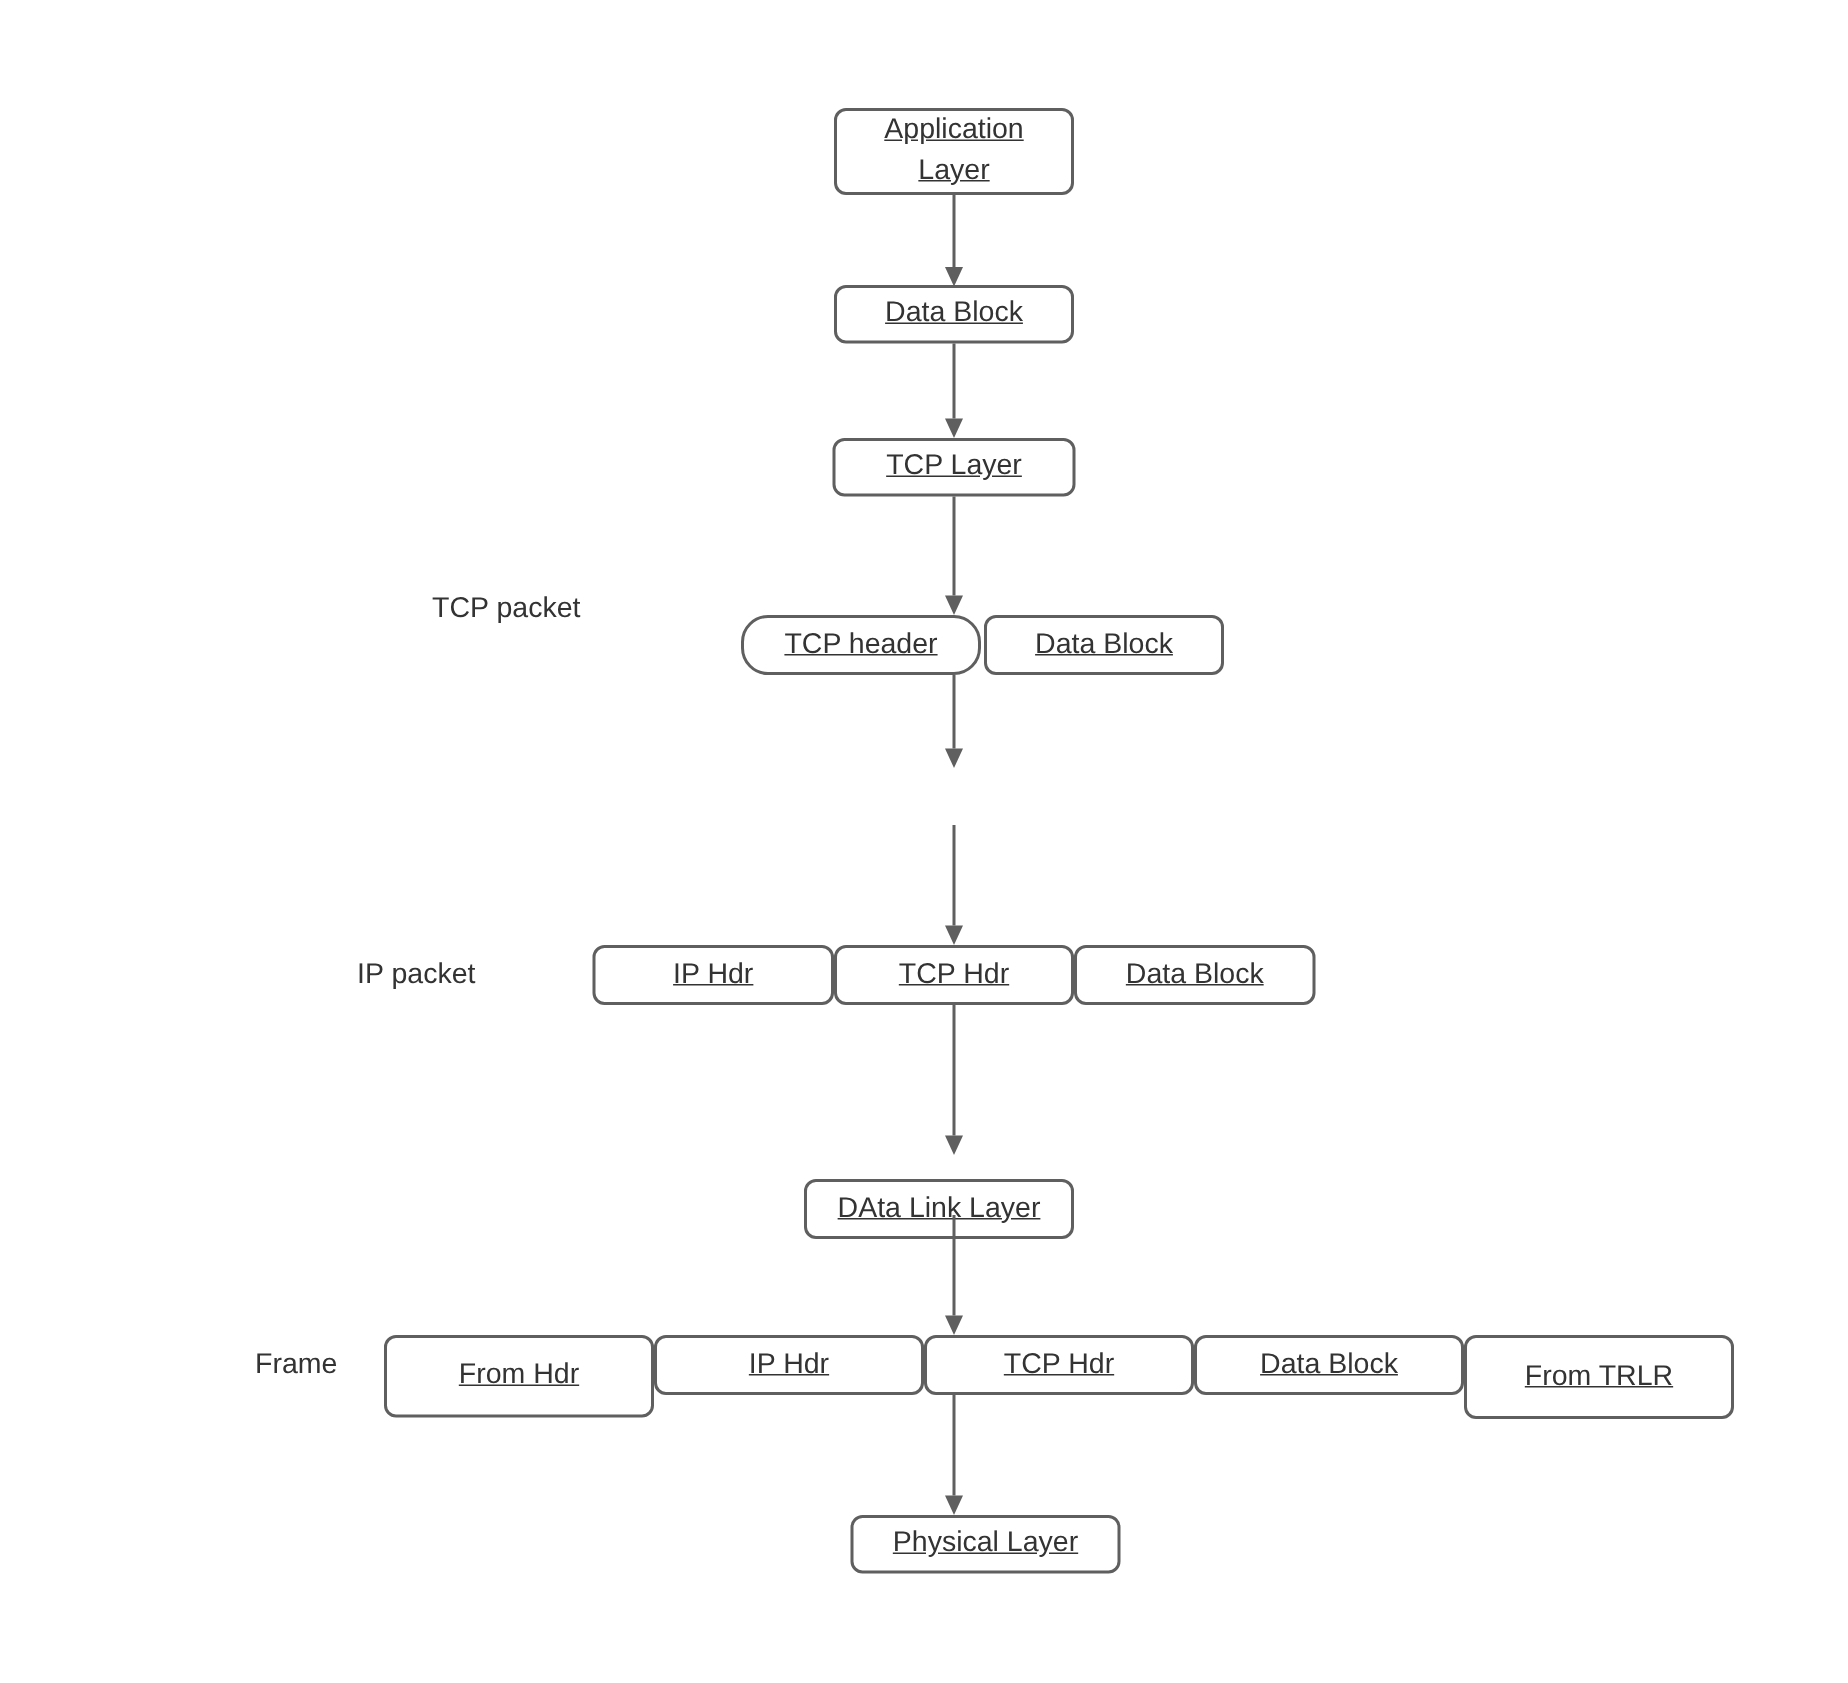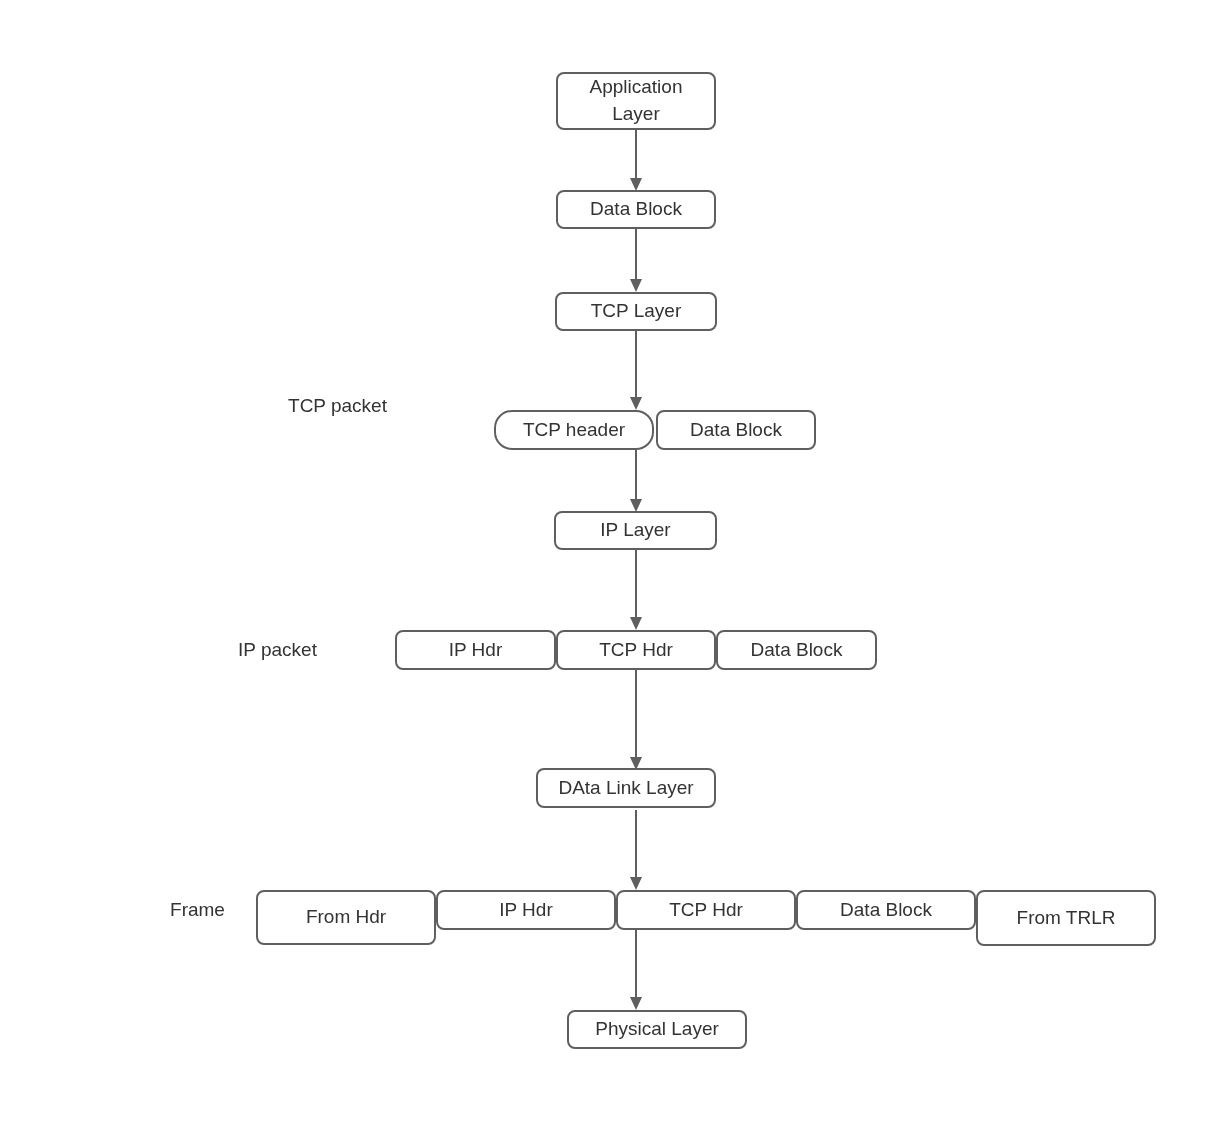--- a/index.html
+++ b/index.html
@@ -22,20 +22,21 @@
     border-radius: 8px;
     background: #ffffff;
     color: var(--text, #333333);
     font-size: 19px;
     line-height: 1.4;
     display: flex;
     align-items: center;
     justify-content: center;
     text-align: center;
     padding: 4px 6px;
+    text-decoration: underline;
   }
   .side-label {
     position: absolute;
     color: var(--text, #333333);
     font-size: 19px;
     display: flex;
     align-items: center;
     justify-content: center;
     text-align: center;
   }
@@ -64,28 +65,27 @@
   <div class="box" style="left:556px; top:72px; width:160px; height:58px;">Application Layer</div>
 
   <div class="box" style="left:556px; top:190px; width:160px; height:39px;">Data Block</div>
 
   <div class="box" style="left:555px; top:292px; width:162px; height:39px;">TCP Layer</div>
 
   <div class="side-label" style="left:255px; top:386px; width:165px; height:40px;">TCP packet</div>
   <div class="box" style="left:494px; top:410px; width:160px; height:40px;border-radius:18px;">TCP header</div>
   <div class="box" style="left:656px; top:410px; width:160px; height:40px;">Data Block</div>
 
-  <div class="box" style="left:554px; top:511px; width:163px; height:39px;">IP Layer</div>
 
   <div class="side-label" style="left:205px; top:630px; width:145px; height:40px;">IP packet</div>
   <div class="box" style="left:395px; top:630px; width:161px; height:40px;">IP Hdr</div>
   <div class="box" style="left:556px; top:630px; width:160px; height:40px;">TCP Hdr</div>
   <div class="box" style="left:716px; top:630px; width:161px; height:40px;">Data Block</div>
 
-  <div class="box" style="left:536px; top:768px; width:180px; height:40px;">DAta Link Layer</div>
+  <div class="box" style="left:536px; top:786px; width:180px; height:40px;">DAta Link Layer</div>
 
   <div class="side-label" style="left:145px; top:890px; width:105px; height:40px;">Frame</div>
   <div class="box" style="left:256px; top:890px; width:180px; height:55px;">From Hdr</div>
   <div class="box" style="left:436px; top:890px; width:180px; height:40px;">IP Hdr</div>
   <div class="box" style="left:616px; top:890px; width:180px; height:40px;">TCP Hdr</div>
   <div class="box" style="left:796px; top:890px; width:180px; height:40px;">Data Block</div>
   <div class="box" style="left:976px; top:890px; width:180px; height:56px;">From TRLR</div>
 
   <div class="box" style="left:567px; top:1010px; width:180px; height:39px;">Physical Layer</div>
 

